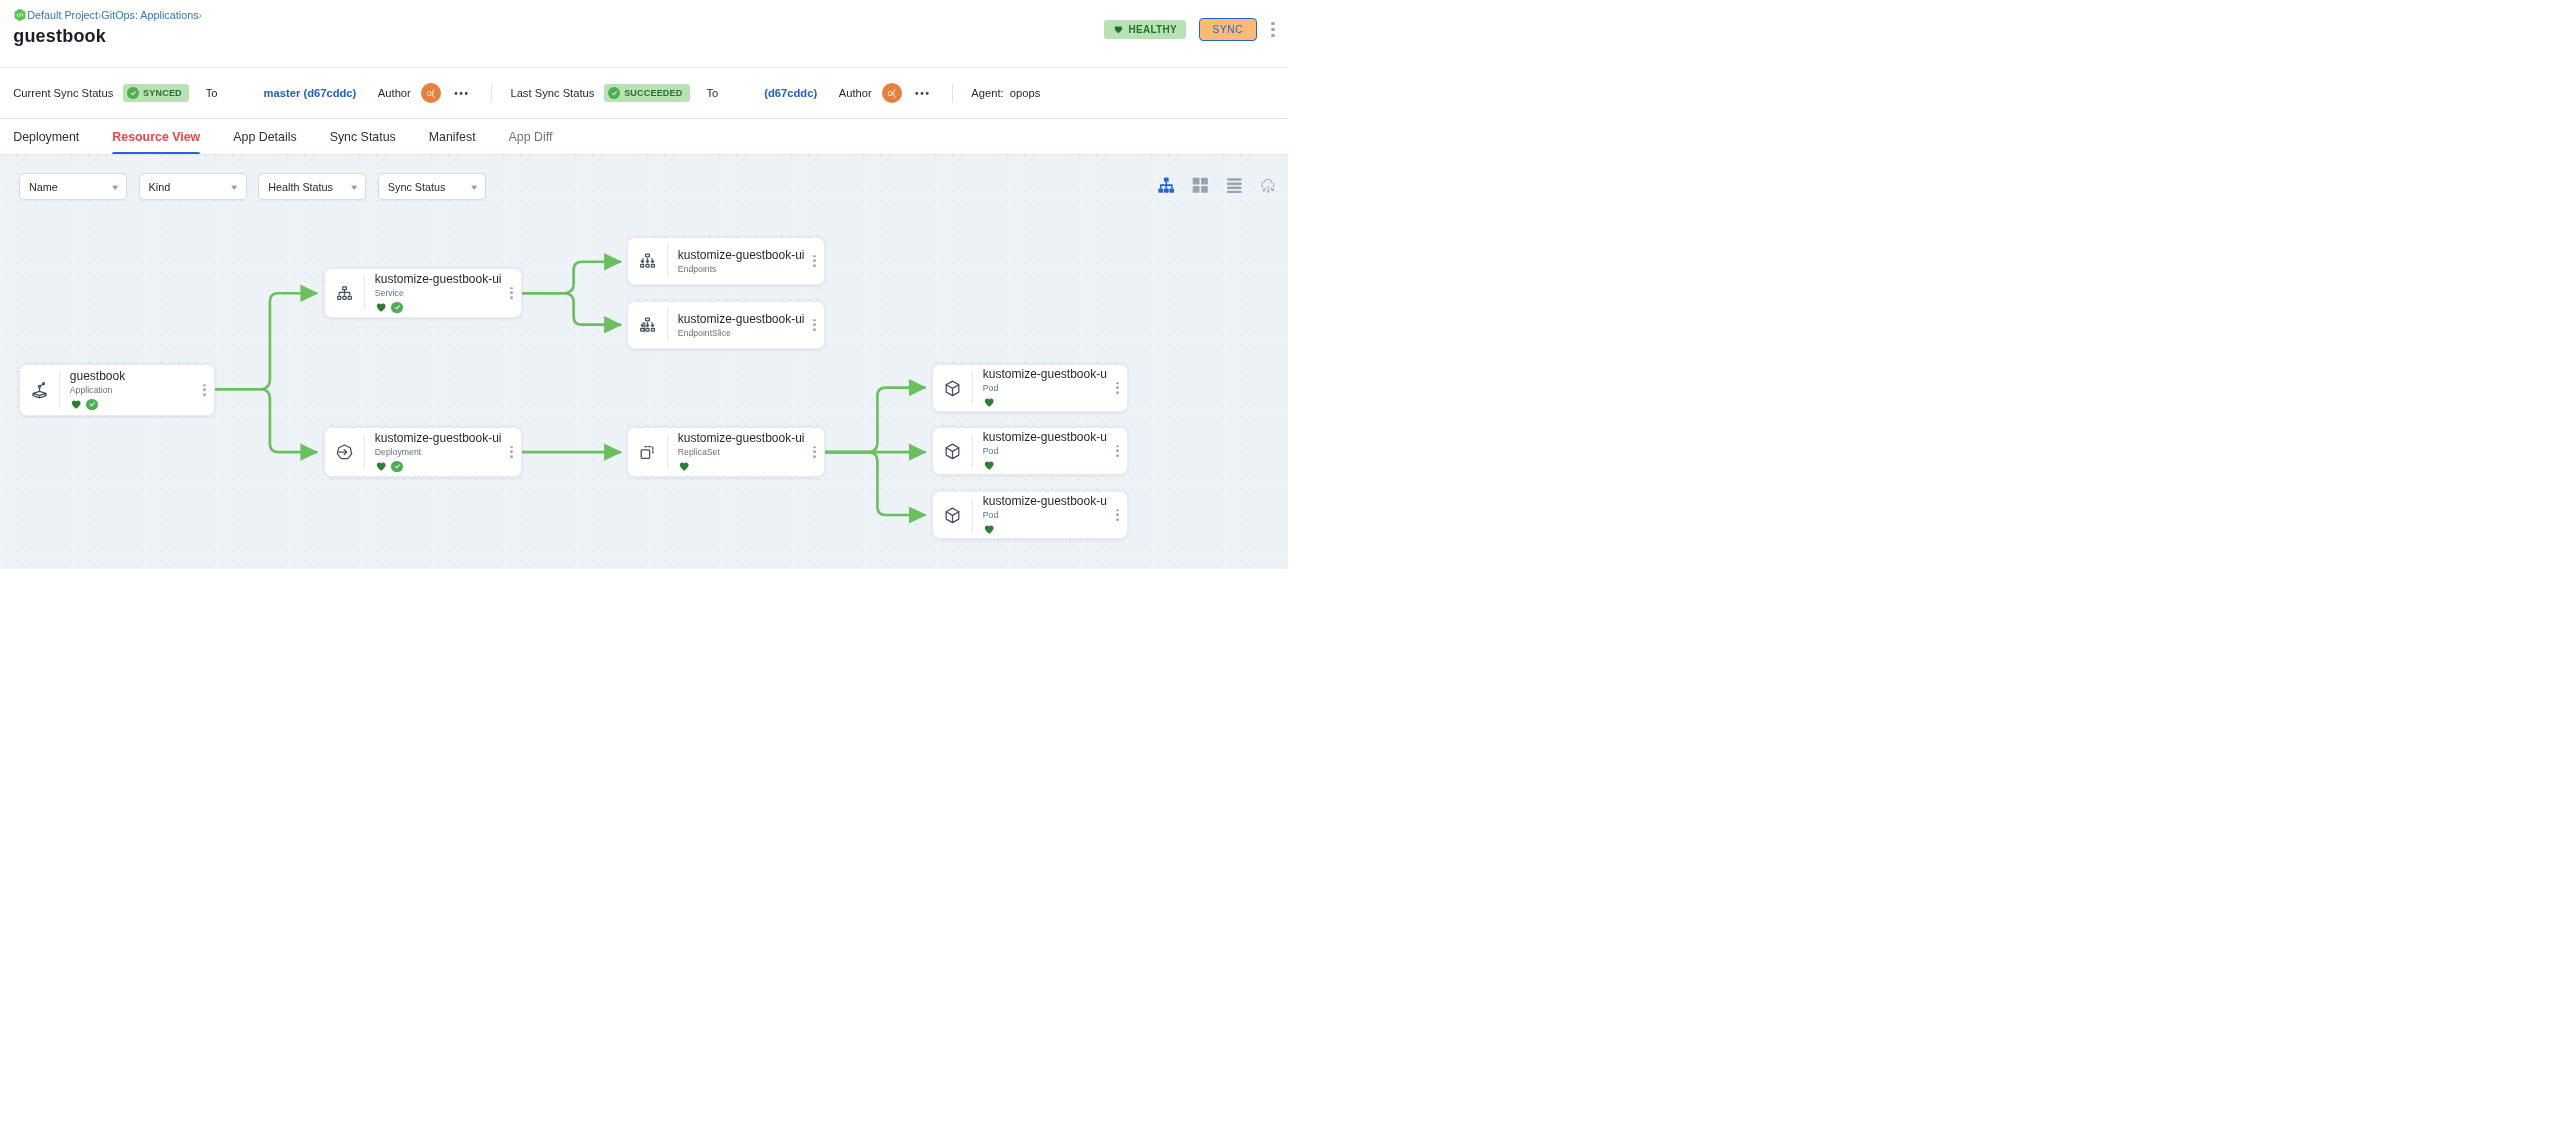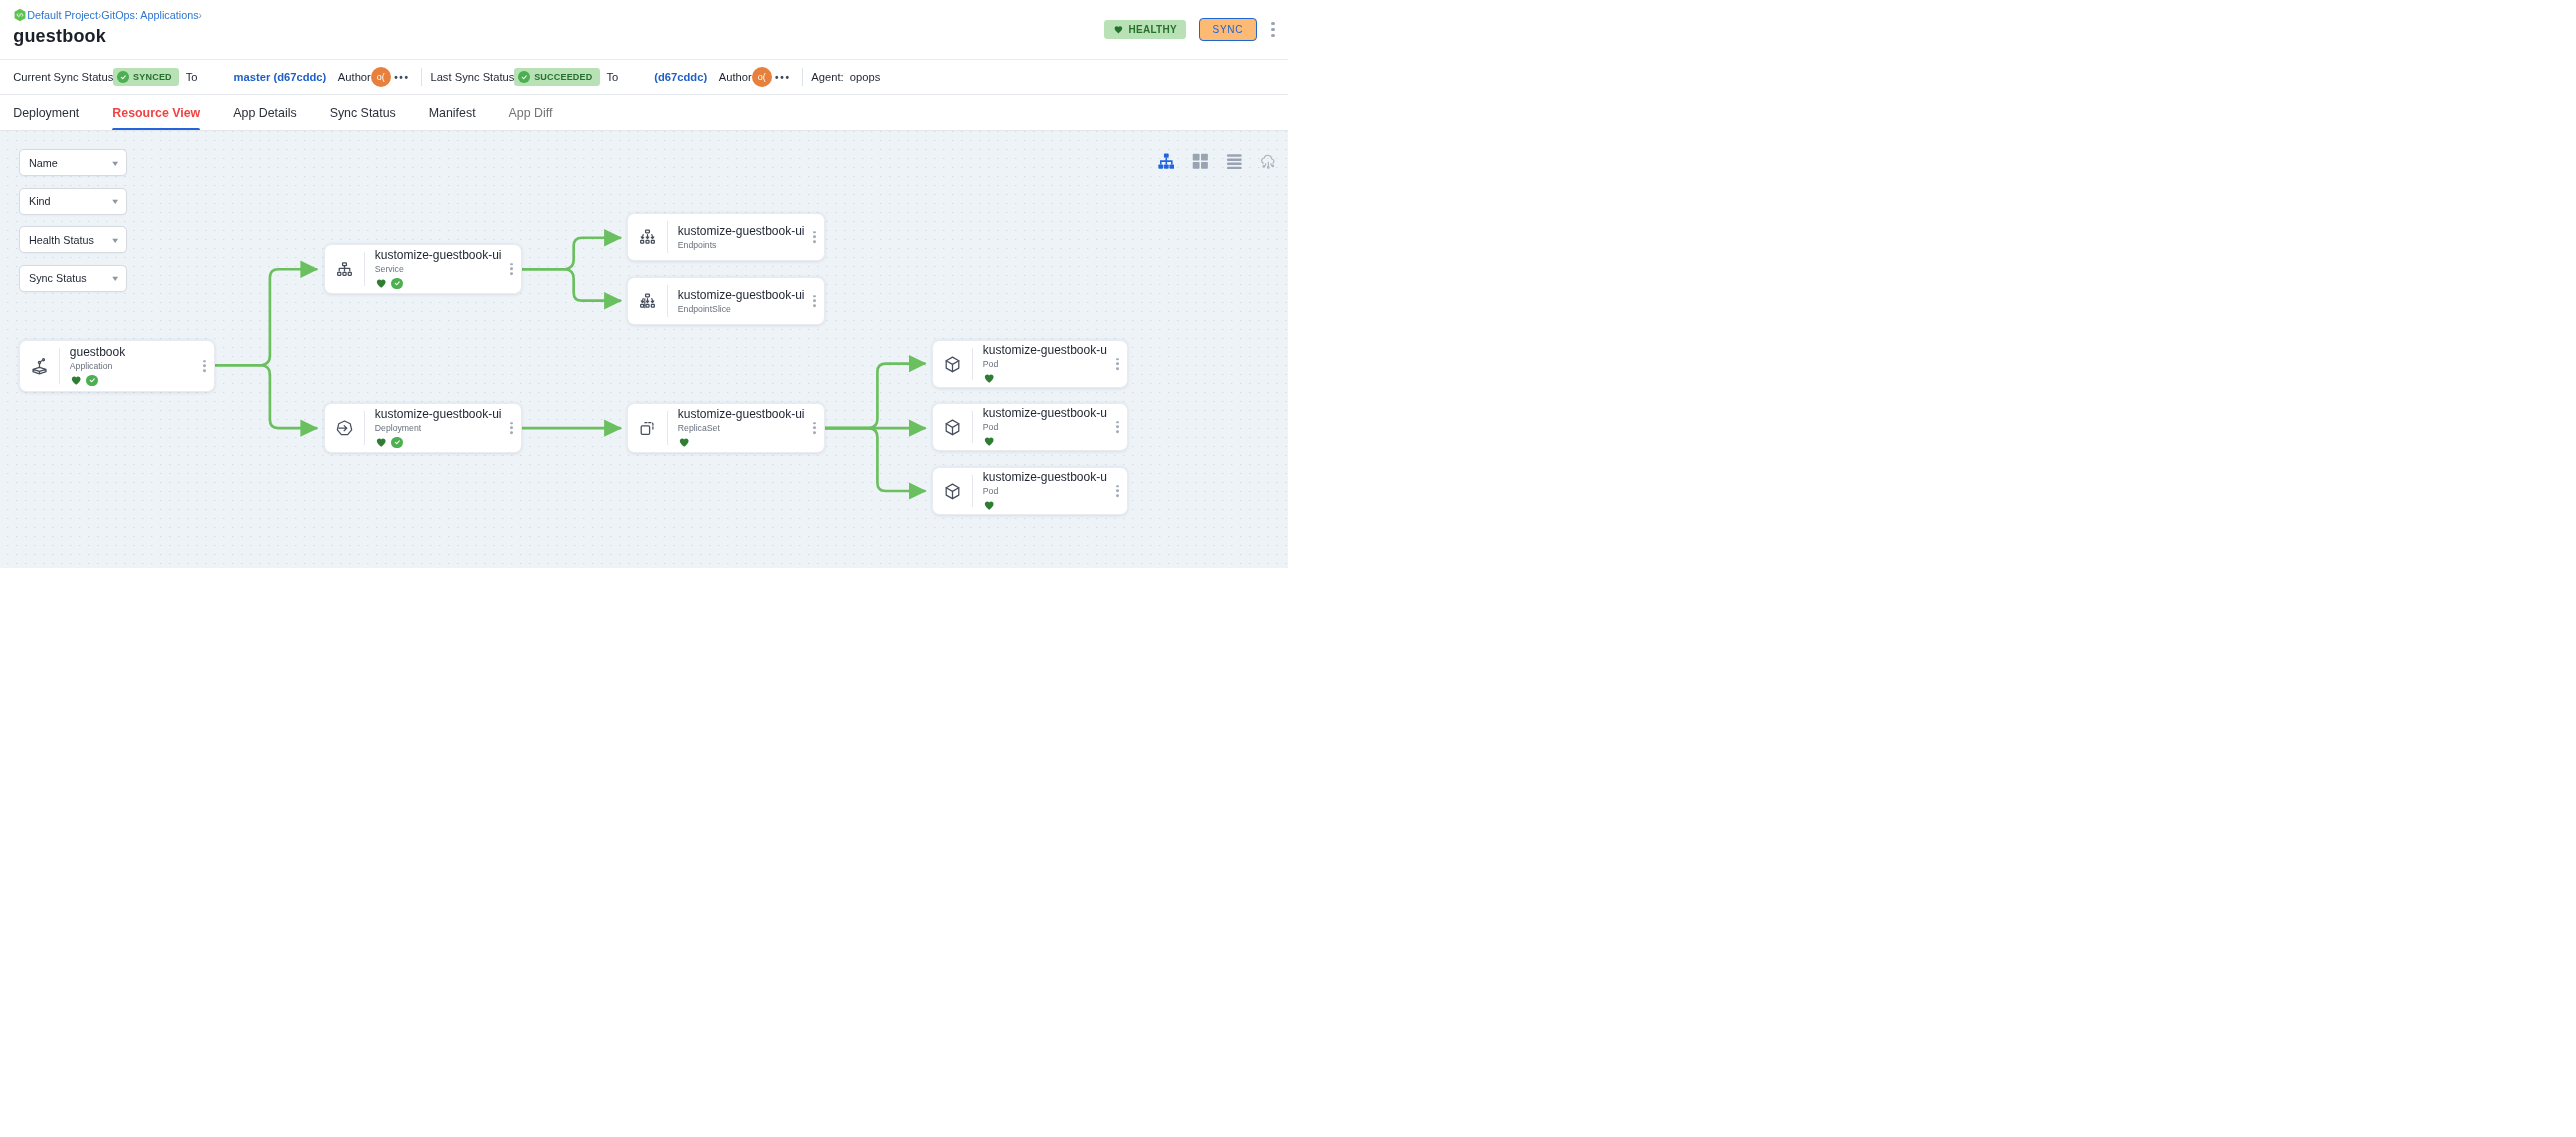--- a/index.html
+++ b/index.html
@@ -13,21 +13,21 @@
   .crumb-link { color:#2e77d0; cursor:pointer; }
   .crumb-sep { color:#8b919b; font-size:10px; }
   .page-title { font-size:18px; font-weight:bold; color:#1a1f28; margin-top:4.1px; letter-spacing:0.2px; }
   .header-right { position:absolute; right:11.6px; top:18px; display:flex; align-items:center; gap:13.2px;padding-left:32px; }
   .health-badge { display:flex; align-items:center; gap:5px; background:#b9e1b6; color:#25712c; font-size:10px; font-weight:bold; letter-spacing:0.3px; padding:4.1px 9px; border-radius:3.3px; }
   .sync-btn { background:#fdba74; border:1.3px solid #1b66d1; color:#1b66d1; font-weight:normal; font-size:10px; letter-spacing:0.7px; padding:5px 12.4px; border-radius:4.1px; cursor:pointer; font-family:inherit; }
   .kebab-v { display:flex; flex-direction:column; gap:2.5px; padding:3.3px 1.7px; cursor:pointer; }
   .kebab-v i { width:3.3px; height:3.3px; border-radius:50%; background:#9aa4b2; }
 
   
-  .status-bar { height:36px; border-top:0.8px solid #e9ebef; border-bottom:0.8px solid #e3e6ea; display:flex; align-items:center; padding:0 13.2px; background:#fff; font-size:11.2px; color:#1f2430; }
+  .status-bar { height:52px; border-top:0.8px solid #e9ebef; border-bottom:0.8px solid #e3e6ea; display:flex; align-items:center; padding:0 13.2px; gap:10px; background:#fff; font-size:11.2px; color:#1f2430;margin-top:8px; }
   .sb-label { white-space:nowrap; }
   .sb-badge { display:flex; align-items:center; gap:4.1px; background:#b9e1b6; color:#25712c; font-size:9px; font-weight:bold; letter-spacing:0.2px; padding:3.3px 7.4px 3.3px 4.1px; border-radius:3.3px; white-space:nowrap; }
   .check-circle { width:11.6px; height:11.6px; border-radius:50%; background:#4caf50; display:inline-flex; align-items:center; justify-content:center; flex:none; }
   .check-circle svg { width:6.6px; height:6.6px; }
   .sb-to { margin-left:6.6px; }
   .sb-rev { color:#1f5fc6; font-weight:bold; white-space:nowrap; cursor:pointer;padding-left:36px; }
   .sb-author { margin-left:11.6px; }
   .avatar { width:20px; height:20px; border-radius:50%; background:#e8803d; color:#fff; font-size:9px; display:inline-flex; align-items:center; justify-content:center; flex:none; }
   .sb-more { color:#3e4a59; font-weight:bold; letter-spacing:1.7px; font-size:10px; cursor:pointer; padding:0 3.3px; }
   .sb-div { width:0.8px; height:18px; background:#dfe2e7; margin:0 8.3px; flex:none; }
@@ -37,21 +37,21 @@
   .tabs { height:36px; display:flex; align-items:stretch; gap:33px; padding:0 13.2px; background:#fff; border-bottom:0.8px solid #e3e6ea; }
   .tab { display:flex; align-items:center; font-size:12.4px; color:#2b313b; cursor:pointer; position:relative; white-space:nowrap; }
   .tab.active { font-weight:bold; color:#ef4444; }
   .tab.active::after { content:""; position:absolute; left:0; right:0; bottom:0; height:2.5px; background:#2264db; border-radius:1.7px 1.7px 0 0; }
   .tab.disabled { color:#737373; cursor:default; }
 
   
   .canvas { position:relative; height:437px; background-color:#eef3f8;
     background-image:radial-gradient(circle, #c6cfd9 0.8px, transparent 0.9px);
     background-size:9px 9px; background-position:3.3px 5px; overflow:hidden; }
-  .filters { position:absolute; top:18px; left:19px; display:flex; gap:11.6px;flex-direction:column; }
+  .filters { position:absolute; top:18px; left:19px; display:flex; gap:11.6px; }
   .filter-chip { width:108px; height:27px; background:#fff; border:0.8px solid #d6dae1; border-radius:5px; display:flex; align-items:center; justify-content:space-between; padding:0 9px; font-size:10.8px; color:#1f2430; cursor:pointer; box-shadow:0 0.8px 1.7px rgba(30,40,60,.04); }
   .chev { color:#8e96a3; font-size:8.3px; transform:scaleX(1.4); }
   .view-toggles { position:absolute; top:21.5px; right:11.6px; display:flex; gap:17.4px; align-items:center; }
   .vt { width:16.6px; height:16.6px; cursor:pointer; display:inline-flex; }
 
   
   .edges { position:absolute; inset:0; pointer-events:none; }
   .node { position:absolute; background:#fff; border:0.8px solid #e8ebf0; border-radius:7.4px; box-shadow:0 0.8px 3.3px rgba(25,35,55,.10); display:flex; align-items:center; cursor:pointer; }
   .node-icon { width:39px; display:flex; align-items:center; justify-content:center; flex:none; }
   .node-icon svg { width:21px; height:21px; }

